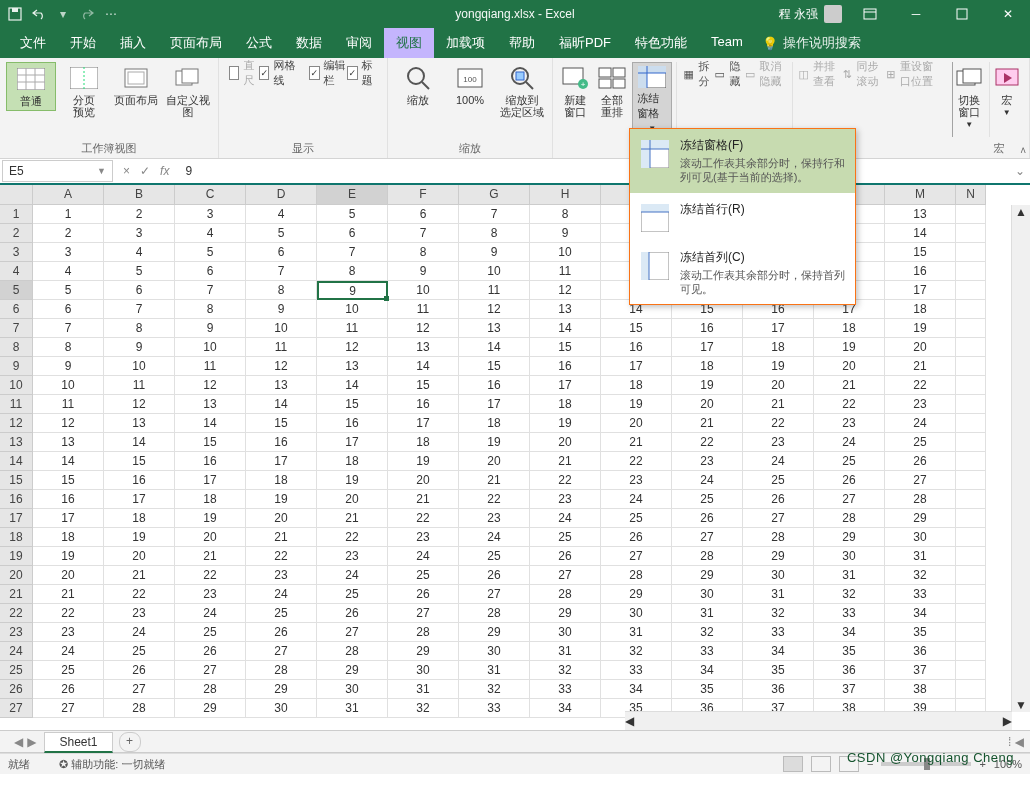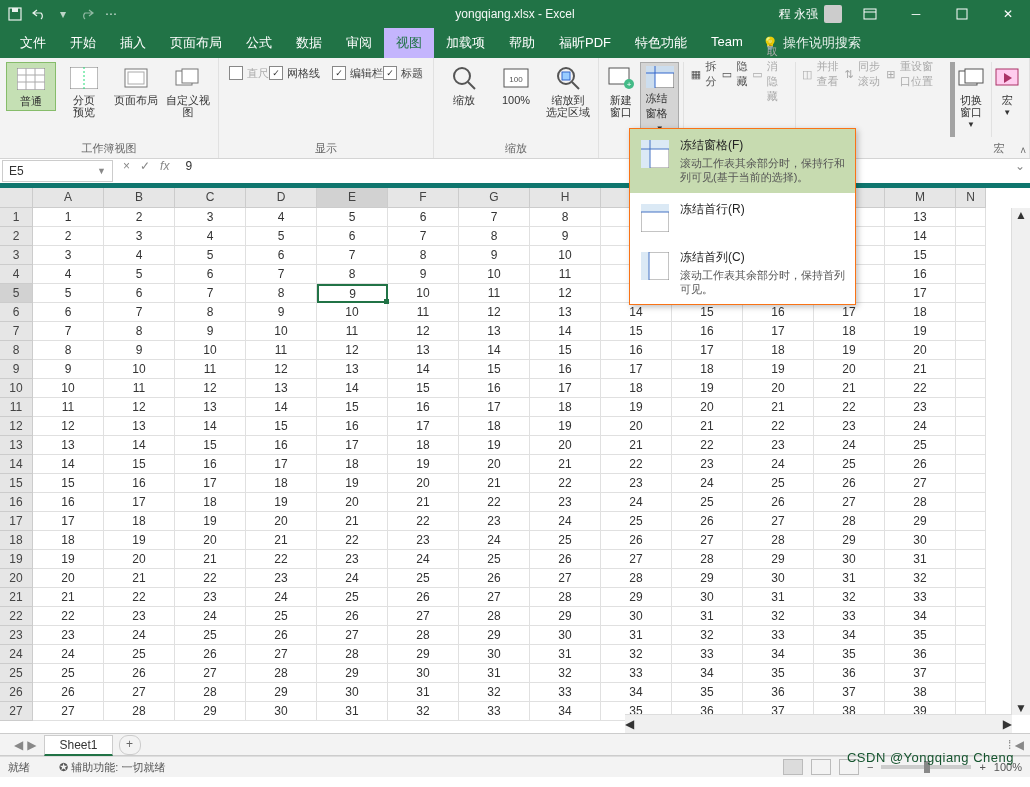--- a/index.html
+++ b/index.html
@@ -30,21 +30,21 @@
 .small-row.dis{color:#aaa}
 .freeze-btn{display:flex;flex-direction:column;align-items:center;padding:3px 4px;background:#d4d4d4;border:1px solid #aaa;font-size:11px;gap:3px}
 .ribbon-collapse{position:absolute;right:4px;bottom:2px;font-size:10px;color:#666}
 .dropdown{position:absolute;top:128px;left:629px;width:225px;background:#fff;border:1px solid #f97316;box-shadow:2px 2px 6px rgba(0,0,0,.25);z-index:50}
 .dd-item{display:flex;gap:10px;padding:8px 10px;border-bottom:0}
 .dd-item.sel{background:#c7dbb0}
 .dd-ic{width:30px;height:30px;flex:none;display:flex;align-items:center;justify-content:center;margin-top:2px}
 .dd-txt{flex:1}
 .dd-title{font-size:12px;color:#222;margin-bottom:2px}
 .dd-desc{font-size:11px;color:#555;line-height:1.3}
-.formula-bar{height:24px;border-bottom:5px solid #0f766e;display:flex;align-items:flex-start}
+.formula-bar{height:24px;border-bottom:2px solid #0f766e;display:flex;align-items:center}
 .name-box{width:97px;height:20px;border:1px solid #ccc;margin:1px 2px;padding:0 6px;display:flex;align-items:center;justify-content:space-between;background:#fff}
 .fb-btns{display:flex;align-items:center;gap:10px;padding:0 8px;color:#888}
 .fx{font-style:italic}
 .fb-input{flex:1;padding:0 8px;color:#333}
 .fb-expand{width:20px;text-align:center;color:#888}
 .grid-area{position:relative;height:545px;border-bottom:1px solid #ccc;overflow:hidden}
 .corner{position:absolute;left:0;top:0;width:33px;height:20px;background:#e6e6e6;border-right:1px solid #ccc;border-bottom:1px solid #ccc;box-sizing:border-box}
 .col-headers{position:absolute;left:33px;top:0;right:18px;height:20px;display:flex}
 .ch{flex:none;width:71px;height:20px;background:#e6e6e6;border-right:1px solid #ccc;border-bottom:1px solid #ccc;box-sizing:border-box;text-align:center;line-height:19px;color:#444;font-size:12px}
 .ch.sel{background:#d2d2d2}
@@ -250,20 +250,31 @@
       <div class="big-btn">
           <span class="bic">
             <svg width="28" height="24">
               <rect x="2" y="2" width="20" height="16" fill="#fff" stroke="#555"></rect>
               <circle cx="22" cy="18" r="5" fill="#4b8"></circle>
               <text x="22" y="21" font-size="8" text-anchor="middle" fill="#fff">+</text>
             </svg>
           </span>
           <span>新建窗口</span>
         </div>
+      <div class="big-btn">
+          <span class="bic">
+            <svg width="28" height="22">
+              <rect x="1" y="1" width="12" height="9" fill="#fff" stroke="#555"></rect>
+              <rect x="15" y="1" width="12" height="9" fill="#fff" stroke="#555"></rect>
+              <rect x="1" y="12" width="12" height="9" fill="#fff" stroke="#555"></rect>
+              <rect x="15" y="12" width="12" height="9" fill="#fff" stroke="#555"></rect>
+            </svg>
+          </span>
+          <span>全部重排</span>
+        </div>
       <div class="freeze-btn">
           <span class="bic">
             <svg width="28" height="22">
               <rect x="0" y="0" width="28" height="22" fill="#fff" stroke="#555"></rect>
               <rect x="0" y="0" width="28" height="7" fill="#cde"></rect>
               <rect x="0" y="0" width="9" height="22" fill="#cde"></rect>
               <line x1="9" y1="0" x2="9" y2="22" stroke="#36c"></line>
               <line x1="0" y1="7" x2="28" y2="7" stroke="#36c"></line>
             </svg>
           </span>
@@ -291,21 +302,21 @@
           </div>
         <div class="small-row dis">
             <span class="sic">⇅</span>
             <span>同步滚动</span>
           </div>
         <div class="small-row dis">
             <span class="sic">⊞</span>
             <span>重设窗口位置</span>
           </div>
       </div>
-      <div class="big-btn" style="border-left:5px solid #a3a3a3">
+      <div class="big-btn" style="border-left:1px solid #a3a3a3">
           <span class="bic">
             <svg width="28" height="22">
               <rect x="2" y="4" width="18" height="14" fill="#fff" stroke="#555"></rect>
               <rect x="8" y="2" width="18" height="14" fill="#fff" stroke="#555"></rect>
             </svg>
           </span>
           <span>切换窗口</span>
           <span style="font-size:8px">▼</span>
         </div>
       <div class="big-btn" style="border-left:1px solid #e1e1e1">

